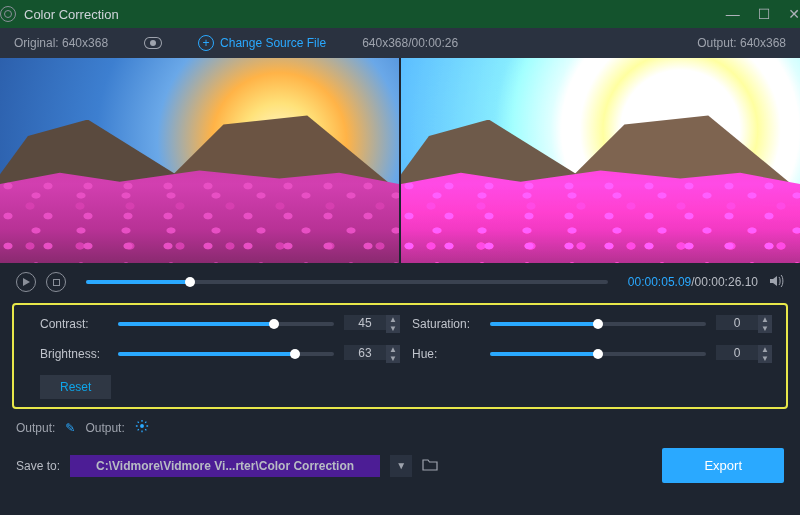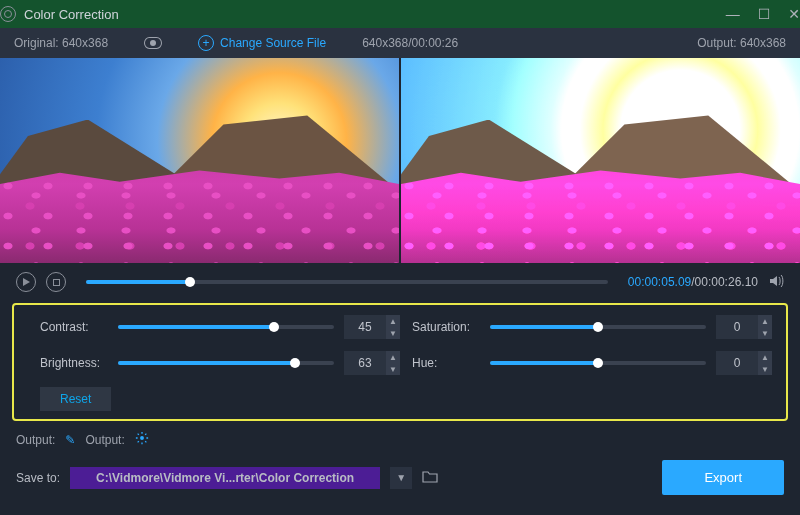--- a/index.html
+++ b/index.html
@@ -39,21 +39,21 @@
   .timecode .cur { color:#2aa9ff; }
   .vol svg { width:16px; height:16px; fill:#9ea3ad; }
   .adjust { border:2px solid #e8e84a; border-radius:4px; margin:2px 12px 4px 12px; padding:10px 14px 8px 26px; }
   .row { display:flex; align-items:center; gap:12px; margin-bottom:12px; }
   .cell { display:flex; align-items:center; gap:10px; flex:1; }
   .label { width:68px; font-size:12px; color:#c0c4cc; }
   .slider { flex:1; height:4px; background:#3a4250; border-radius:2px; position:relative; }
   .slider .fill { position:absolute; left:0; top:0; bottom:0; background:#2aa9ff; border-radius:2px; }
   .slider .thumb { position:absolute; top:50%; width:10px; height:10px; background:#fff; border-radius:50%; transform:translate(-50%,-50%); }
   .spin { display:flex; align-items:stretch; }
-  .spin input { width:42px; height:24px; background:#2b3340; border:none; color:#c0c4cc; text-align:center; font-size:12px; }
+  .spin input { width:42px; height:15px; background:#2b3340; border:none; color:#c0c4cc; text-align:center; font-size:12px; }
   .spin .arrows { display:flex; flex-direction:column; width:14px; background:#353d4c; }
   .spin .arrows span { flex:1; display:flex; align-items:center; justify-content:center; font-size:8px; color:#9ea3ad; cursor:pointer; }
   .reset-btn { background:#2f3744; border:none; color:#0ea5e9; padding:5px 20px; font-size:12px; cursor:pointer; }
   .outrow { display:flex; align-items:center; padding:6px 16px; gap:10px; font-size:12px; color:#9ea3ad; }
   .outfield { background:#2a3240; padding:4px 10px; }
   .pencil { color:#2aa9ff; cursor:pointer; }
   .gear svg { width:14px; height:14px; fill:#2aa9ff; }
   .bottom { display:flex; align-items:center; padding:6px 16px 10px 16px; gap:10px; }
   .path { background:#4c1d95; padding:4px 26px; min-width:220px;font-weight:bold; }
   .dd { width:22px; height:22px; background:#2a3240; display:flex; align-items:center; justify-content:center; cursor:pointer; color:#9ea3ad; font-size:10px; }

